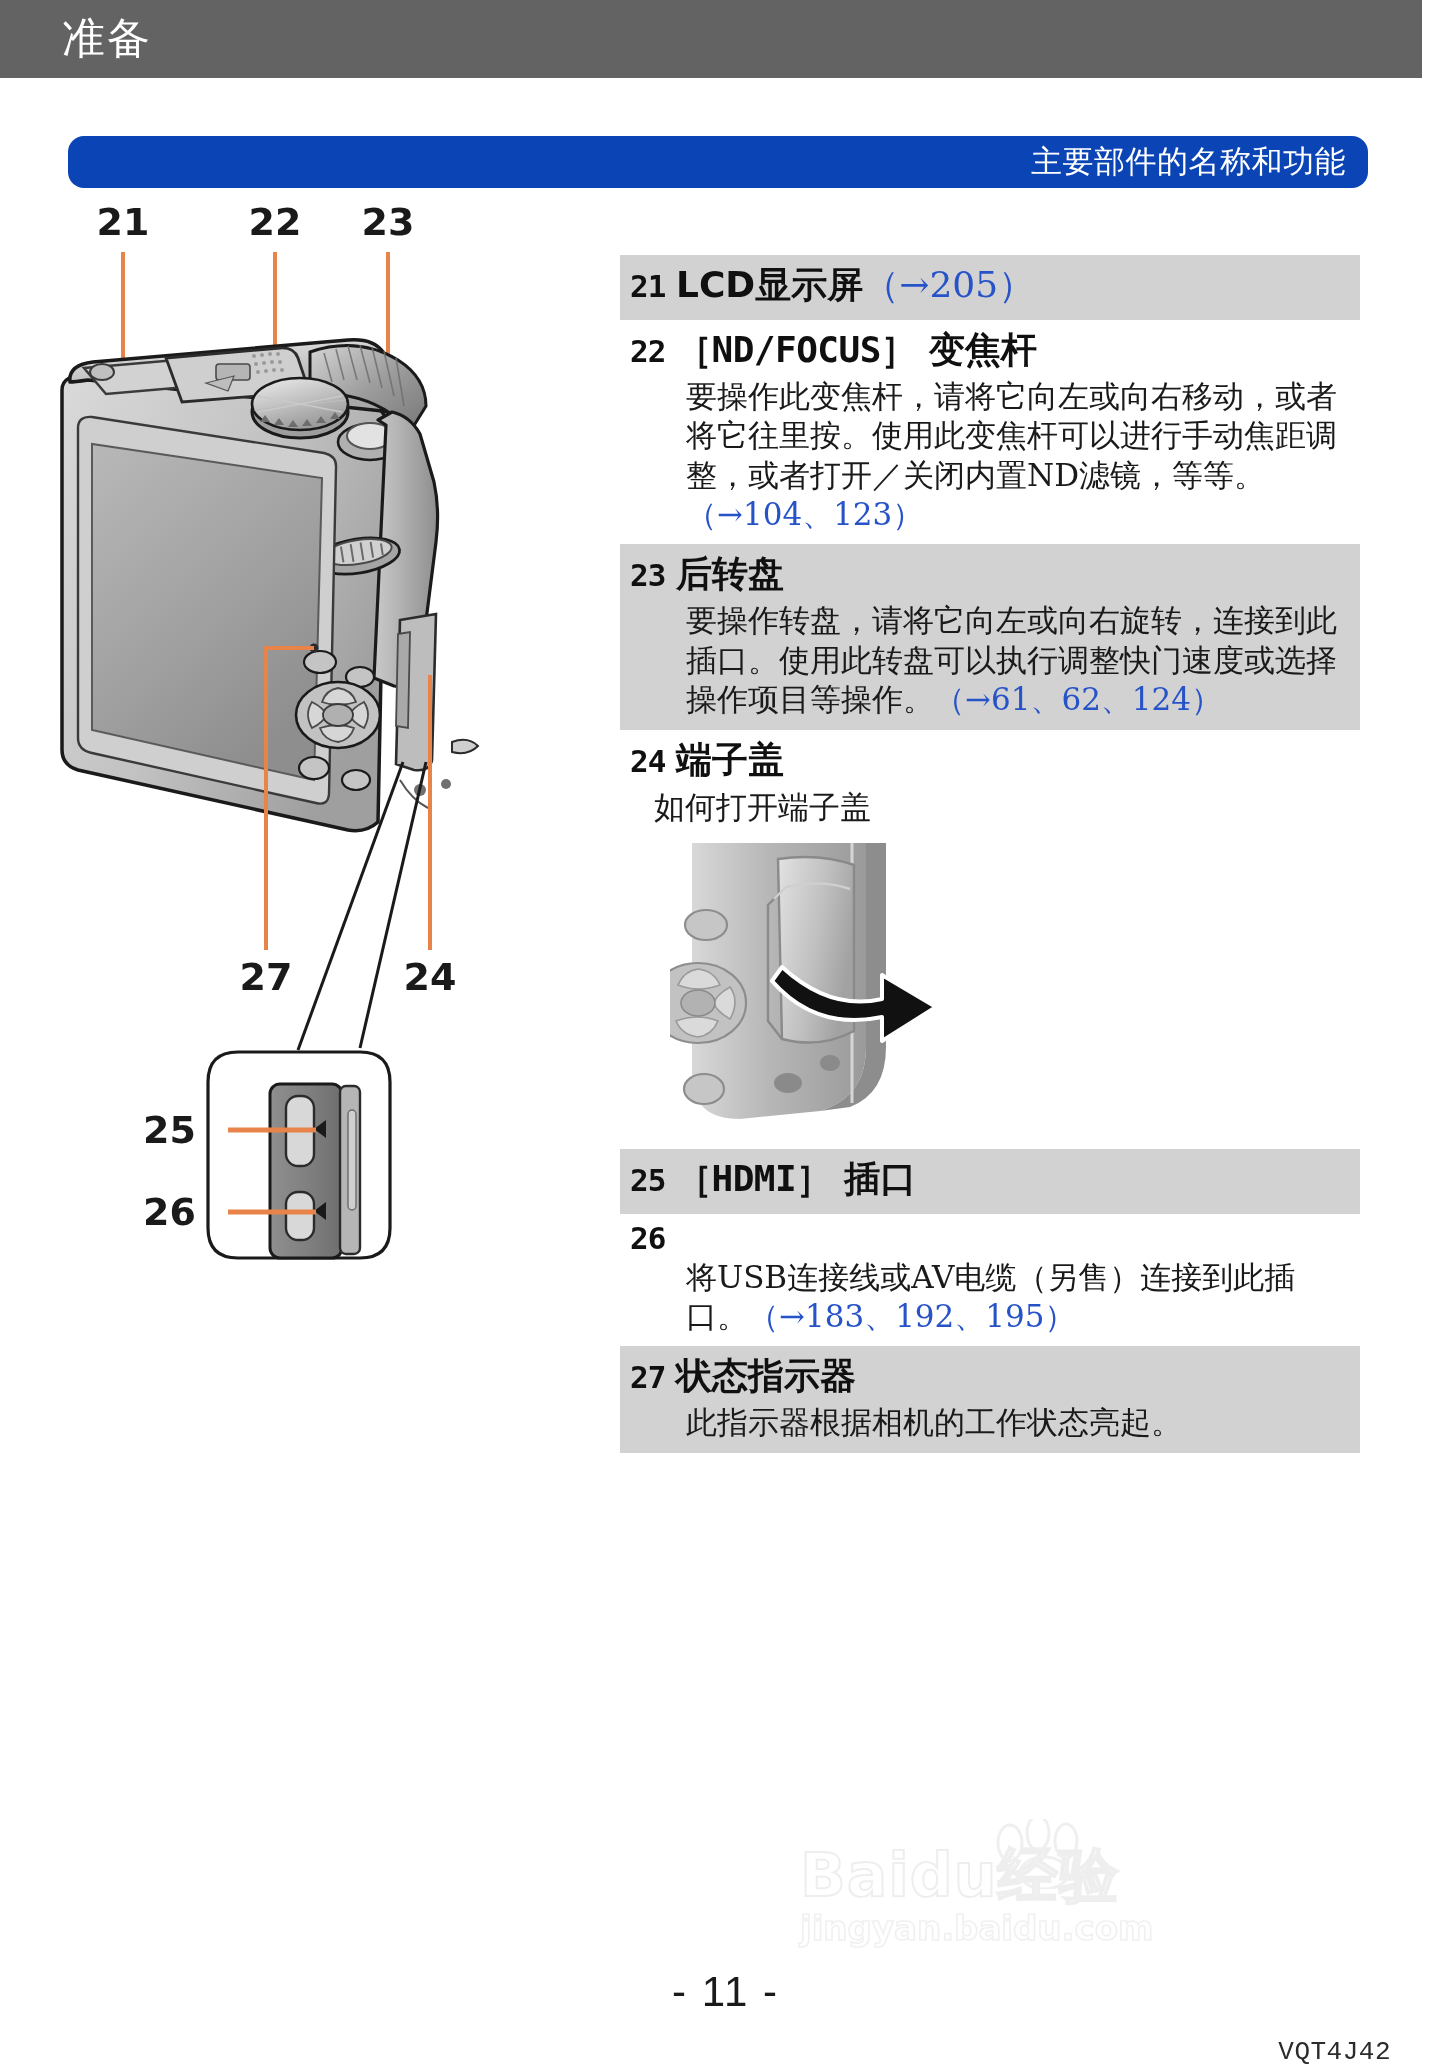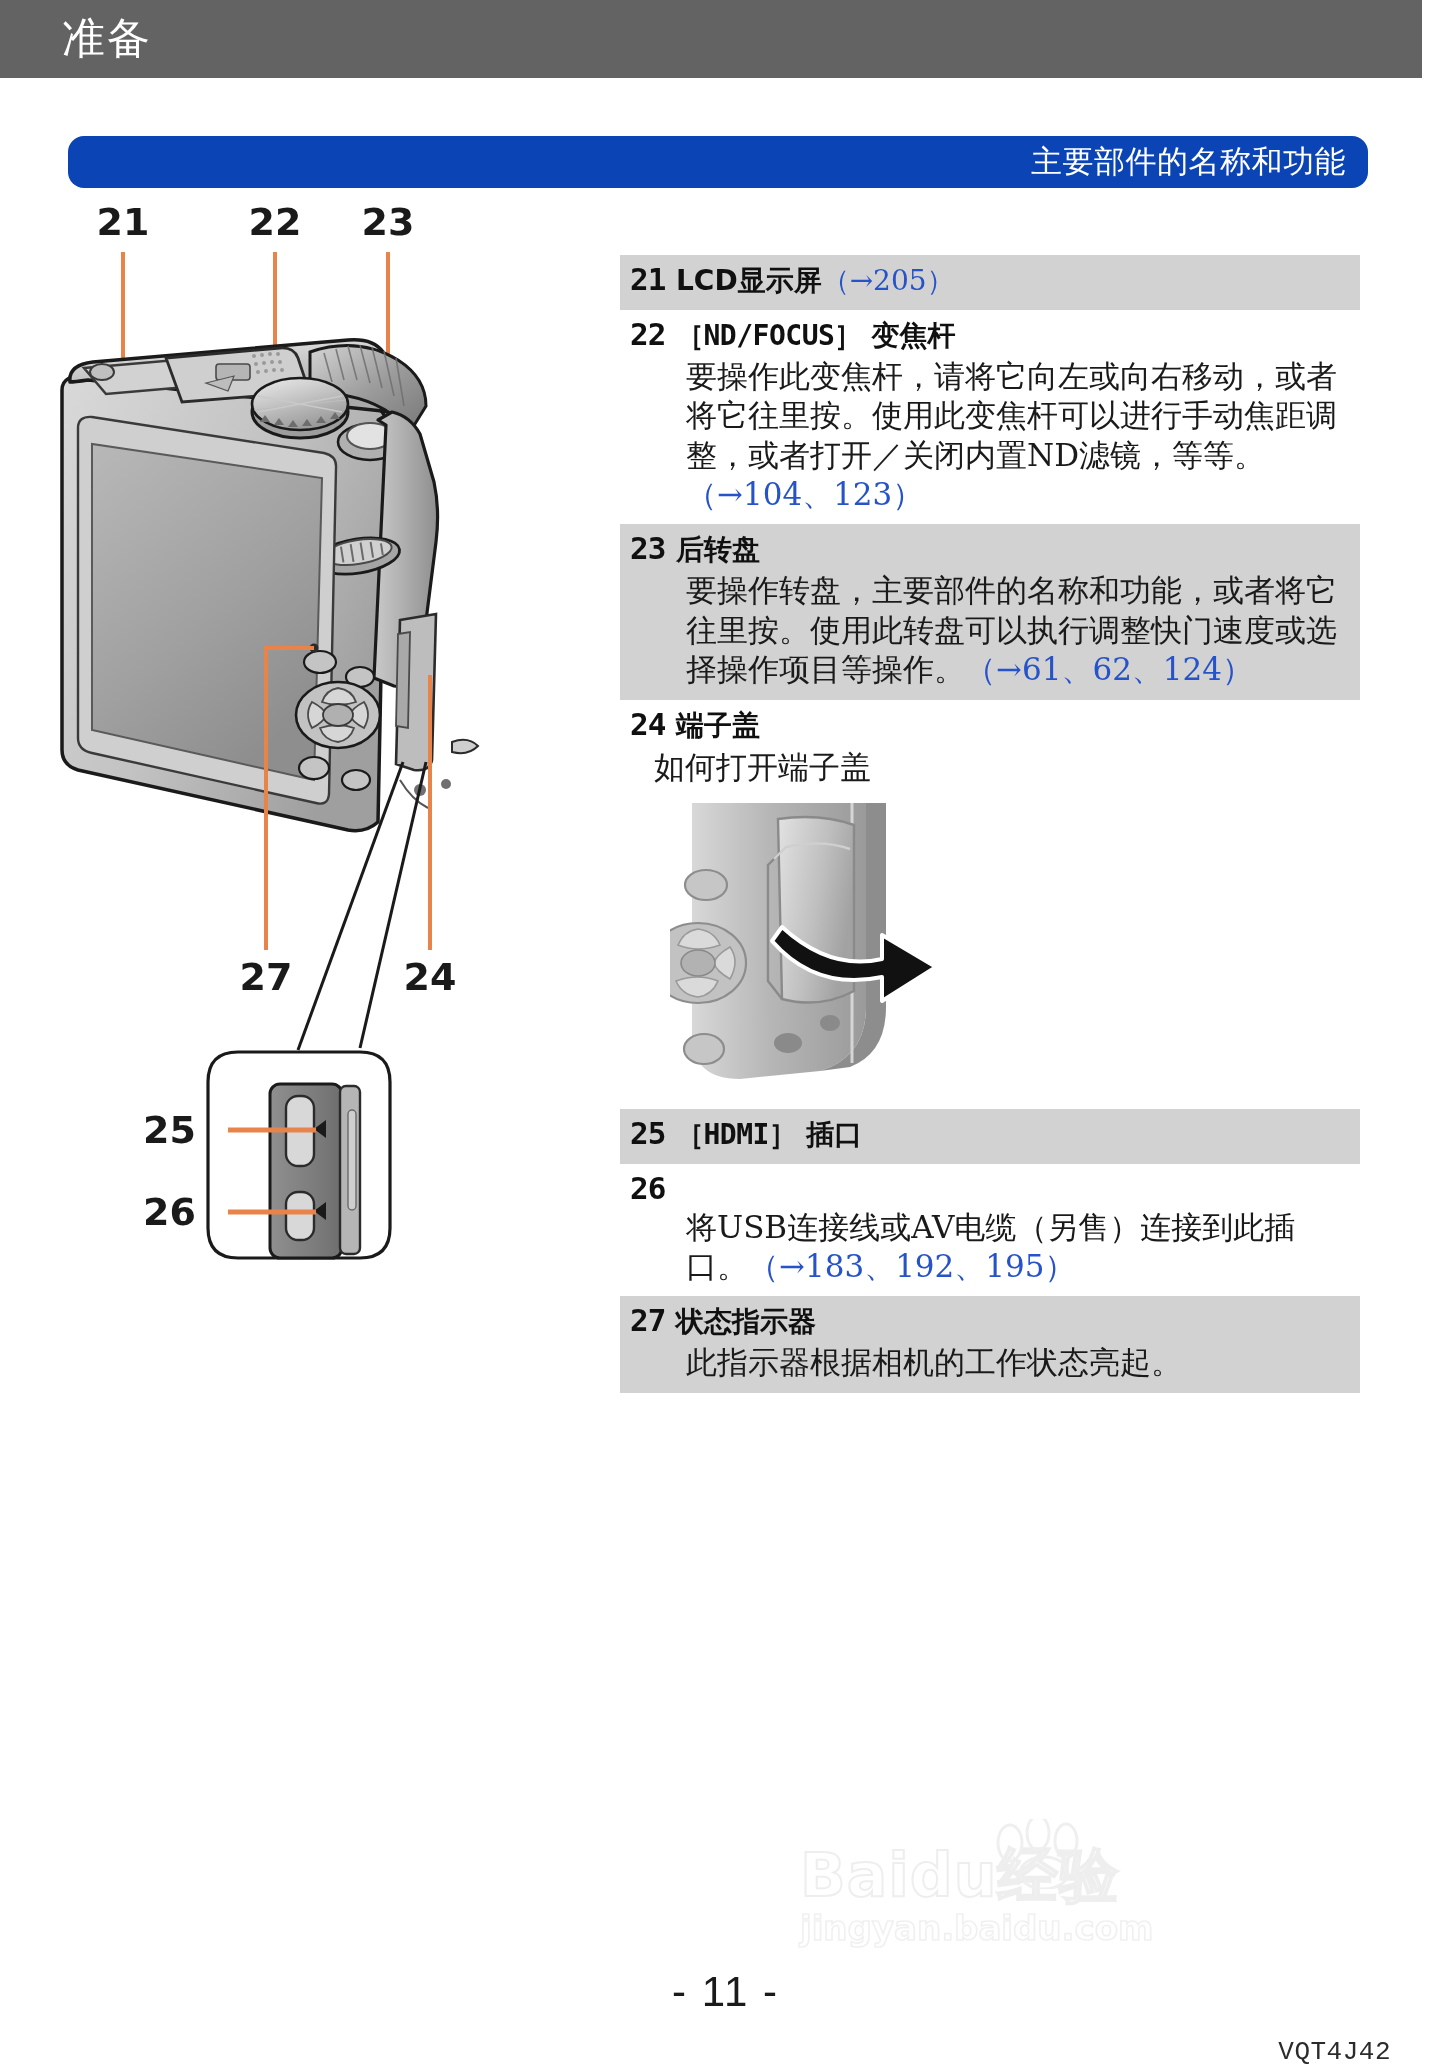--- a/index.html
+++ b/index.html
@@ -82,21 +82,21 @@
   .spec-num {
     width: 46px;
     flex: 0 0 46px;
     font-size: 31px;
     font-weight: bold;
     color: #101010;
     font-family: "DejaVu Sans Mono", "Liberation Mono", monospace;
     letter-spacing: -1px;
   }
   .spec-title {
-    font-size: 28px;
+    font-size: 36px;
     font-weight: bold;
     color: #101010;
     font-family: "DejaVu Sans", "Liberation Sans", sans-serif;
     letter-spacing: 0px;
   }
   .spec-title .mono {
     font-family: "DejaVu Sans Mono", "Liberation Mono", monospace;
     font-weight: bold;
     letter-spacing: -0.5px;
   }
@@ -417,21 +417,21 @@
       <span class="spec-title"><span class="mono">［ND/FOCUS］</span> <span>变焦杆</span></span>
     </div>
     <div class="spec-body"><span>要操作此变焦杆，请将它向左或向右移动，或者将它往里按。使用此变焦杆可以进行手动焦距调整，或者打开／关闭内置ND滤镜，等等。</span><span class="ref">（→104、123）</span></div>
   </div>
 
   <div class="spec-item shaded">
     <div class="spec-head">
       <span class="spec-num">23</span>
       <span class="spec-title">后转盘</span>
     </div>
-    <div class="spec-body"><span>要操作转盘，主要部件的名称和功能，或者将它往里按。使用此转盘可以执行调整快门速度或选择操作项目等操作。</span><span class="ref">（→61、62、124）</span></div>
+    <div class="spec-body"><span>要操作转盘，请将它向左或向右旋转，连接到此插口。使用此转盘可以执行调整快门速度或选择操作项目等操作。</span><span class="ref">（→61、62、124）</span></div>
   </div>
 
   <div class="spec-item plain">
     <div class="spec-head">
       <span class="spec-num">24</span>
       <span class="spec-title">端子盖</span>
     </div>
     <div class="spec-subtitle">如何打开端子盖</div>
     <div class="spec-figure">
       <svg width="330" height="300" viewBox="0 0 330 300" xmlns="http://www.w3.org/2000/svg">

